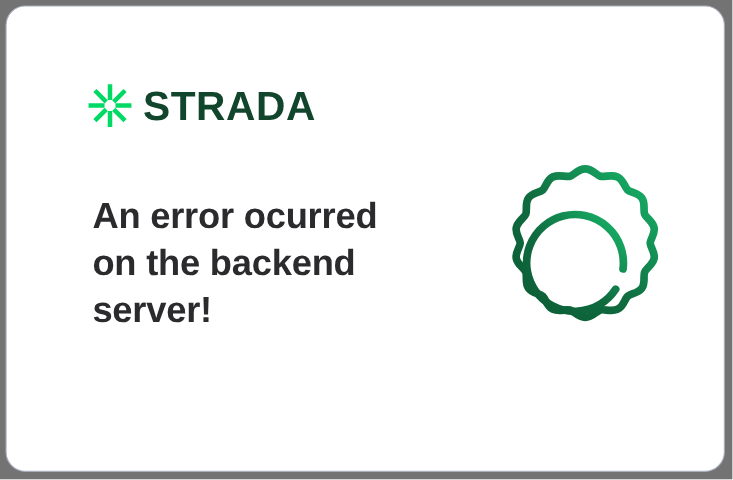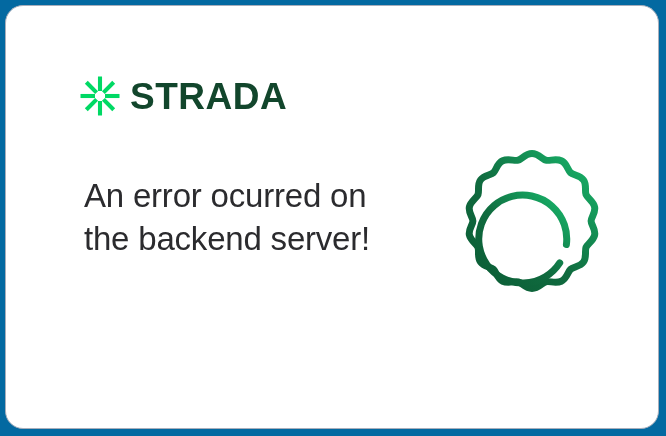--- a/index.html
+++ b/index.html
@@ -11,21 +11,21 @@
     height: 436px;
     background: #ffffff;
     font-family: "Liberation Sans", sans-serif;
     overflow: hidden;
   }
 
   .screen {
     position: relative;
     width: 666px;
     height: 436px;
-    background: #0369a1;
+    background: #737373;
   }
 
   
   .card {
     position: absolute;
     left: 5px;
     top: 5px;
     width: 654px;
     height: 424px;
     box-sizing: border-box;
@@ -62,21 +62,21 @@
   }
 
   
   .message {
     position: absolute;
     left: 78px;
     top: 168px;
     width: 300px;
     font-family: "Liberation Sans", sans-serif;
     font-size: 33px;
-    font-weight: 400;
+    font-weight: 700;
     line-height: 43px;
     letter-spacing: -0.2px;
     color: #2b2b2e;
     white-space: pre-line;
   }
 
   
   .gear {
     position: absolute;
     left: 444px;

